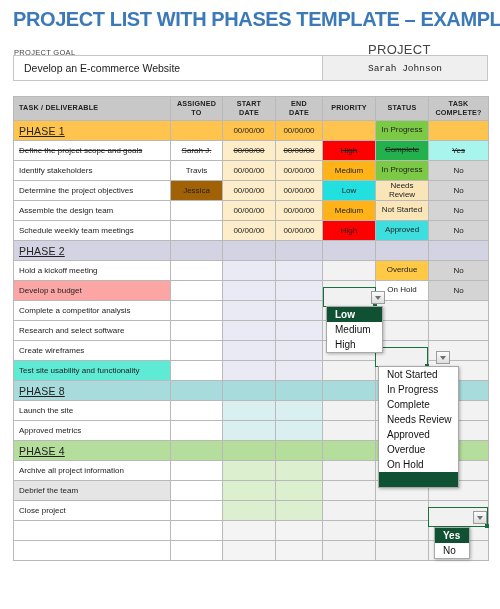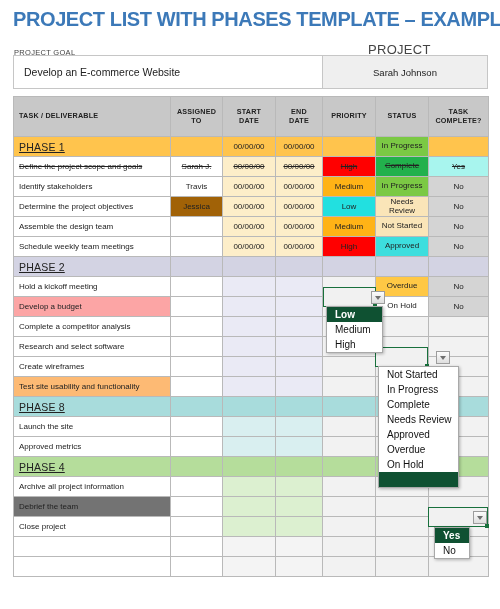--- a/index.html
+++ b/index.html
@@ -15,45 +15,45 @@
   .title{
     position:absolute;left:13px;top:8px;
     font-size:20px;font-weight:bold;letter-spacing:-0.4px;
     color:#3c79b8;white-space:nowrap;
   }
 
   
   .lbl-goal{position:absolute;left:14px;top:48px;font-size:7.5px;color:#444;letter-spacing:.3px;}
   .lbl-pm{position:absolute;left:368px;top:42px;font-size:13px;color:#444;letter-spacing:.3px;}
   .goalbox{
-    position:absolute;left:13px;top:55px;width:475px;height:34px;
+    position:absolute;left:13px;top:55px;width:475px;height:26px;
     border:1px solid #c6c6c6;box-sizing:border-box;display:flex;
   }
   .goalval{
     flex:0 0 309px;display:flex;align-items:center;padding-left:10px;
     font-size:10.5px;color:#222;background:#fff;border-right:1px solid #c6c6c6;box-sizing:border-box;
   }
   .pmval{
     flex:1;display:flex;align-items:center;justify-content:center;
-    font-size:9.5px;color:#222;background:#efefef;box-sizing:border-box;
+    font-size:9.5px;color:#222;background:#efefef;box-sizing:border-box;font-family:Liberation Mono, monospace;
   }
 
   
   .tbl{
     position:absolute;left:13px;top:96px;width:475px;
     border-collapse:collapse;table-layout:fixed;
   }
   .tbl td,.tbl th{
     border:1px solid #b9b9b9;box-sizing:border-box;
     padding:0 5px;font-size:8px;color:#222;
     overflow:hidden;white-space:nowrap;
   }
   .tbl th{
     background:#c8c8c8;font-weight:bold;font-size:7.2px;
-    letter-spacing:.2px;height:40px;vertical-align:middle;
+    letter-spacing:.2px;height:24px;vertical-align:middle;
     white-space:normal;line-height:1.15;
   }
   .th-task{text-align:left;}
   .th-c{text-align:center;}
   .tbl td{height:20px;vertical-align:middle;}
   td.c{text-align:center;}
   td.task{text-align:left;font-size:8px;}
   td.phase{font-size:10.5px;letter-spacing:.2px;text-decoration:underline;}
   .strike{text-decoration:line-through;}
 
@@ -237,21 +237,21 @@
         <tr>
           <td class="task" style="background: rgb(255, 255, 255);">Create wireframes</td>
           <td class="c" style="background: rgb(255, 255, 255);"></td>
           <td class="c" style="background: rgb(234, 234, 245);"></td>
           <td class="c" style="background: rgb(234, 234, 245);"></td>
           <td class="c" style="background: rgb(242, 242, 242);"></td>
           <td class="c" style="background: rgb(242, 242, 242); white-space: normal; line-height: 1.05;"></td>
           <td class="c" style="background: rgb(242, 242, 242);"></td>
         </tr>
         <tr>
-          <td class="task" style="background: #fdba74;">Test site usability and functionality</td>
+          <td class="task" style="background: #5eead4;">Test site usability and functionality</td>
           <td class="c" style="background: rgb(255, 255, 255);"></td>
           <td class="c" style="background: rgb(234, 234, 245);"></td>
           <td class="c" style="background: rgb(234, 234, 245);"></td>
           <td class="c" style="background: rgb(242, 242, 242);"></td>
           <td class="c" style="background: rgb(242, 242, 242); white-space: normal; line-height: 1.05;"></td>
           <td class="c" style="background: rgb(242, 242, 242);"></td>
         </tr>
         <tr>
           <td class="task phase" style="background: rgb(168, 220, 220);">PHASE 8</td>
           <td class="c" style="background: rgb(168, 220, 220);"></td>
@@ -291,21 +291,21 @@
         <tr>
           <td class="task" style="background: rgb(255, 255, 255);">Archive all project information</td>
           <td class="c" style="background: rgb(255, 255, 255);"></td>
           <td class="c" style="background: rgb(220, 240, 208);"></td>
           <td class="c" style="background: rgb(220, 240, 208);"></td>
           <td class="c" style="background: rgb(242, 242, 242);"></td>
           <td class="c" style="background: rgb(242, 242, 242); white-space: normal; line-height: 1.05;"></td>
           <td class="c" style="background: rgb(242, 242, 242);"></td>
         </tr>
         <tr>
-          <td class="task" style="background: #737373;">Debrief the team</td>
+          <td class="task" style="background: #e5e5e5;">Debrief the team</td>
           <td class="c" style="background: rgb(255, 255, 255);"></td>
           <td class="c" style="background: rgb(220, 240, 208);"></td>
           <td class="c" style="background: rgb(220, 240, 208);"></td>
           <td class="c" style="background: rgb(242, 242, 242);"></td>
           <td class="c" style="background: rgb(242, 242, 242); white-space: normal; line-height: 1.05;"></td>
           <td class="c" style="background: rgb(242, 242, 242);"></td>
         </tr>
         <tr>
           <td class="task" style="background: rgb(255, 255, 255);">Close project</td>
           <td class="c" style="background: rgb(255, 255, 255);"></td>

